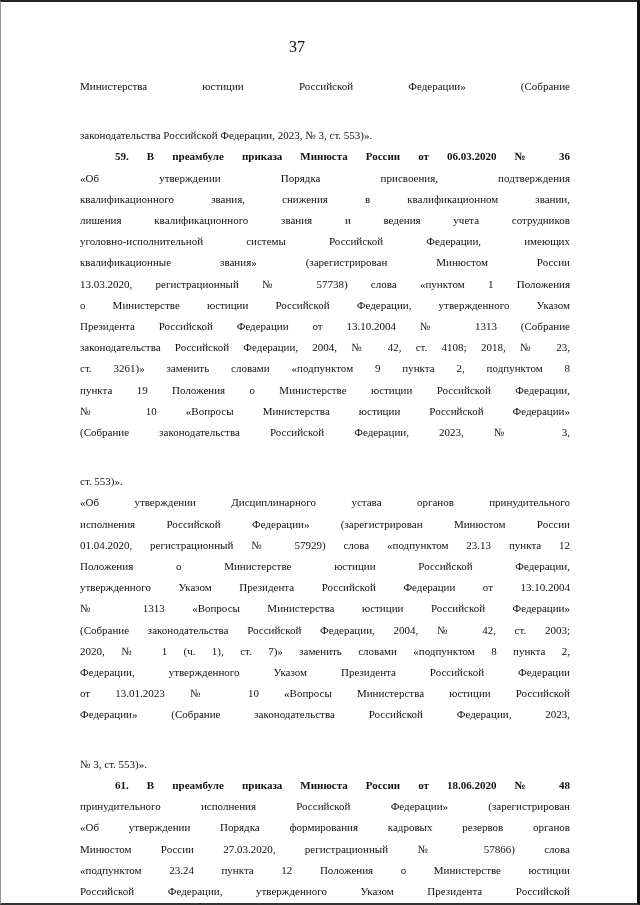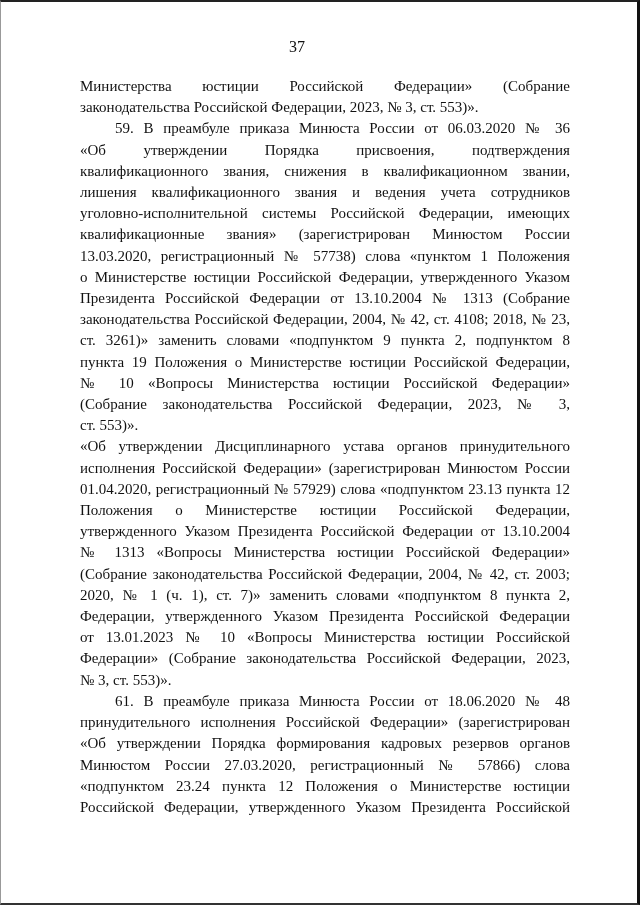--- a/index.html
+++ b/index.html
@@ -34,41 +34,43 @@
       font-family: "Liberation Serif", serif;
       font-size: 16px;
       color: #111;
     }
     .body-text {
       position: absolute;
       top: 74px;
       left: 79px;
       width: 490px;
       font-family: "Liberation Serif", serif;
-      font-size: 15px;
+      font-size: 11px;
       line-height: 21.2px;
       color: #111;
       text-align: justify;
     }
     .para {
       margin: 0;
       text-indent: 0;
     }
     .line {
       display: block;
       text-align: justify;
       text-align-last: justify;
       white-space: nowrap;
       overflow: visible;
     }
     .line.last {
       text-align-last: left;
+      margin-top: 28px;
     }
     .line.first-indent {
       padding-left: 35px;
+      font-weight: bold;
     }
   </style>
 </head>
 <body>
 
 <div class="page">
   <div class="page-number">37</div>
 
   <div class="body-text">
     <div class="para">

